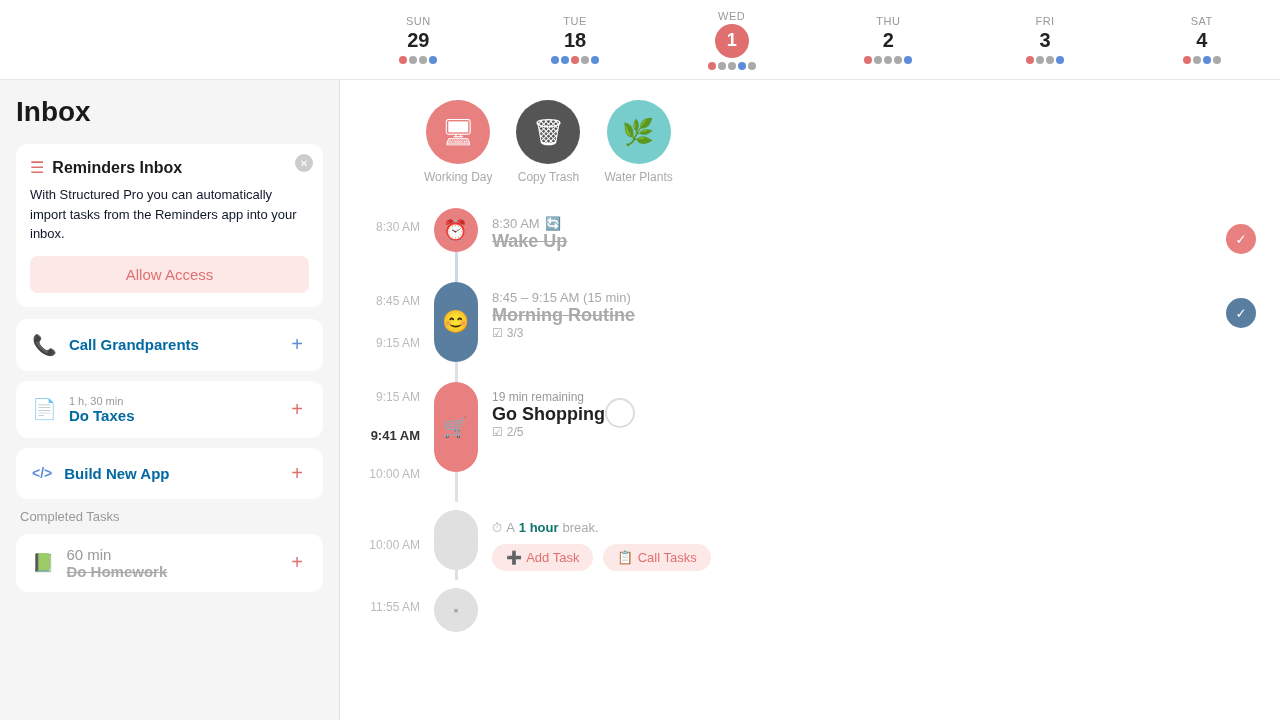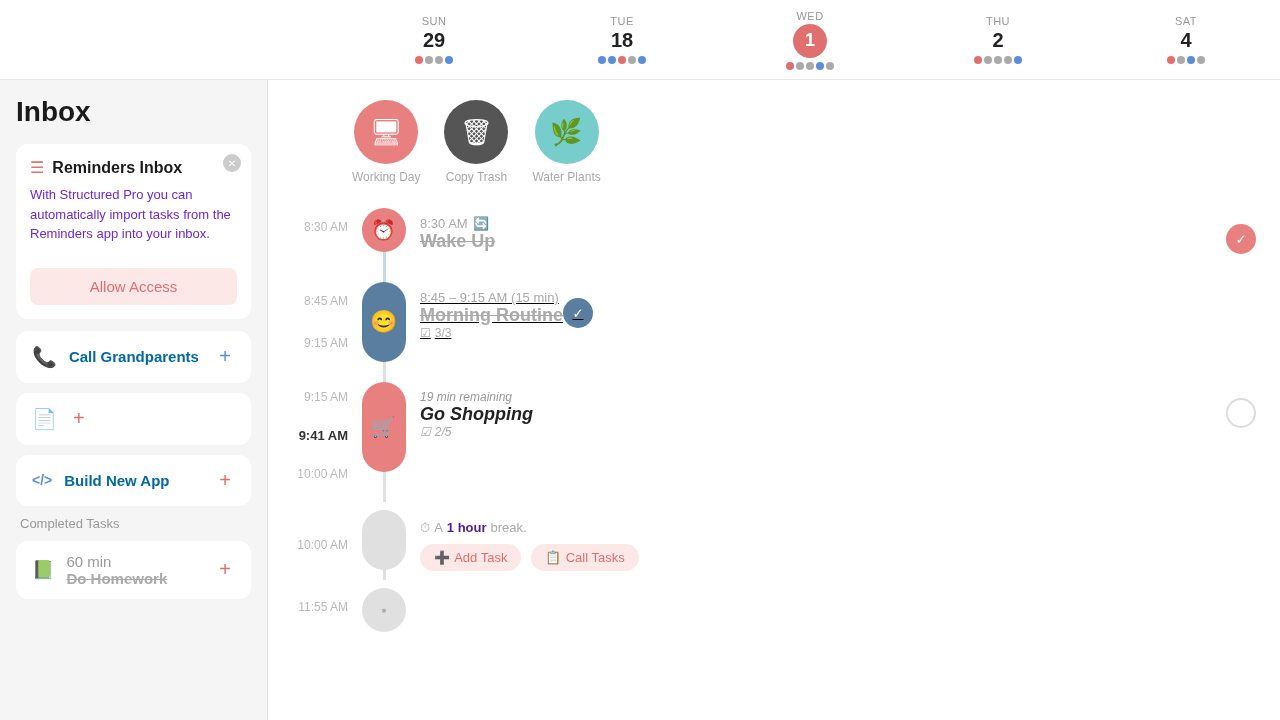--- a/index.html
+++ b/index.html
@@ -58,21 +58,21 @@
 
     
     .main-layout {
       display: flex;
       flex: 1;
       overflow: hidden;
     }
 
     
     .sidebar {
-      width: 268px;
+      width: 340px;
       background: #f5f5f5;
       padding: 16px;
       overflow-y: auto;
       flex-shrink: 0;
       border-right: 1px solid #e0e0e0;
     }
     .sidebar-title {
       font-size: 28px;
       font-weight: 700;
       color: #1a1a1a;
@@ -113,23 +113,23 @@
       border: none;
       cursor: pointer;
       display: flex;
       align-items: center;
       justify-content: center;
       font-size: 10px;
       color: #fff;
     }
     .reminders-desc {
       font-size: 13px;
-      color: #6d28d9;
+      color: #0f172a;
       line-height: 1.5;
-      margin-bottom: 24px;
+      margin-bottom: 12px;
     }
     .allow-access-btn {
       width: 100%;
       padding: 10px;
       background: #fde8e8;
       border: none;
       border-radius: 8px;
       color: #e07070;
       font-size: 15px;
       font-weight: 500;
@@ -297,20 +297,30 @@
       <div class="cal-day-num">2</div>
       <div class="cal-dots">
         <div class="dot" style="background: rgb(224, 112, 112);"></div>
         <div class="dot" style="background: rgb(170, 170, 170);"></div>
         <div class="dot" style="background: rgb(170, 170, 170);"></div>
         <div class="dot" style="background: rgb(170, 170, 170);"></div>
         <div class="dot" style="background: rgb(91, 141, 217);"></div>
       </div>
     </div>
     <div class="cal-day">
+      <div class="cal-day-name">Fri</div>
+      <div class="cal-day-num">3</div>
+      <div class="cal-dots">
+        <div class="dot" style="background: rgb(224, 112, 112);"></div>
+        <div class="dot" style="background: rgb(170, 170, 170);"></div>
+        <div class="dot" style="background: rgb(170, 170, 170);"></div>
+        <div class="dot" style="background: rgb(91, 141, 217);"></div>
+      </div>
+    </div>
+    <div class="cal-day">
       <div class="cal-day-name">Sat</div>
       <div class="cal-day-num">4</div>
       <div class="cal-dots">
         <div class="dot" style="background: rgb(224, 112, 112);"></div>
         <div class="dot" style="background: rgb(170, 170, 170);"></div>
         <div class="dot" style="background: rgb(91, 141, 217);"></div>
         <div class="dot" style="background: rgb(170, 170, 170);"></div>
       </div>
     </div>
   </div>
@@ -333,20 +343,24 @@
     <div class="inbox-item">
       <span class="inbox-item-icon">📞</span>
       <div class="inbox-item-text">
         <div class="inbox-item-label">Call Grandparents</div>
       </div>
       <button class="inbox-add-btn blue">+</button>
     </div>
 
     <div class="inbox-item">
       <span class="inbox-item-icon red">📄</span>
+      <div class="inbox-item-text">
+        <div class="inbox-item-sub">1 h, 30 min</div>
+        <div class="inbox-item-label">Do Taxes</div>
+      </div>
       <button class="inbox-add-btn">+</button>
     </div>
 
     <div class="inbox-item">
       <span class="inbox-item-icon code">&lt;/&gt;</span>
       <div class="inbox-item-text">
         <div class="inbox-item-label">Build New App</div>
       </div>
       <button class="inbox-add-btn">+</button>
     </div>
@@ -403,21 +417,21 @@
 
       <div style="display:flex; align-items:flex-start; margin-bottom:0;">
         <div style="width:68px; flex-shrink:0; display:flex; flex-direction:column; text-align:right; padding-right:12px; gap:28px;">
           <span style="font-size:12px; color:#bbb; padding-top:12px;">8:45 AM</span>
           <span style="font-size:12px; color:#bbb;">9:15 AM</span>
         </div>
         <div style="width:48px; flex-shrink:0; display:flex; flex-direction:column; align-items:center;">
           <div style="width:44px; height:80px; border-radius:22px; background:#5a7ea0; display:flex; align-items:center; justify-content:center; font-size:22px; color:#fff; z-index:2;">😊</div>
           <div style="width:3px; background:#e0e0e0; flex:1; min-height:20px;"></div>
         </div>
-        <div style="flex:1; padding-left:12px; padding-top:8px; display:flex; align-items:flex-start;text-decoration:underline;">
+        <div style="flex:1; padding-left:12px; padding-top:8px; display:flex; justify-content:space-between; align-items:flex-start;">
           <div>
             <div style="font-size:13px; color:#aaa;">8:45 – 9:15 AM (15 min)</div>
             <div style="font-size:18px; font-weight:600; color:#aaa; text-decoration:line-through;">Morning Routine</div>
             <div style="font-size:12px; color:#aaa; display:flex; align-items:center; gap:4px;">
               <span>☑</span>
               <span>3/3</span>
             </div>
           </div>
           <button style="width:30px; height:30px; border-radius:50%; border:none; background:#5a7ea0; color:#fff; cursor:pointer; display:flex; align-items:center; justify-content:center; margin-top:8px;">✓</button>
         </div>
@@ -426,21 +440,21 @@
       <div style="display:flex; align-items:flex-start; margin-bottom:0;">
         <div style="width:68px; flex-shrink:0; display:flex; flex-direction:column; text-align:right; padding-right:12px; gap:24px;">
           <span style="font-size:12px; color:#bbb; padding-top:8px;">9:15 AM</span>
           <span style="font-size:13px; color:#333; font-weight:600;">9:41 AM</span>
           <span style="font-size:12px; color:#bbb;">10:00 AM</span>
         </div>
         <div style="width:48px; flex-shrink:0; display:flex; flex-direction:column; align-items:center;">
           <div style="width:44px; height:90px; border-radius:22px; background:#e88080; display:flex; align-items:center; justify-content:center; font-size:20px; color:#fff; z-index:2;">🛒</div>
           <div style="width:3px; background:#e0e0e0; flex:1; min-height:30px;"></div>
         </div>
-        <div style="flex:1; padding-left:12px; padding-top:8px; display:flex; justify-content:space-between; align-items:flex-start;font-style:italic;">
+        <div style="flex:1; padding-left:12px; padding-top:8px; display:flex; align-items:flex-start;">
           <div>
             <div style="font-size:12px; color:#999;">19 min remaining</div>
             <div style="font-size:18px; font-weight:700; color:#222;">Go Shopping</div>
             <div style="font-size:12px; color:#aaa; display:flex; align-items:center; gap:4px;">
               <span>☑</span>
               <span>2/5</span>
             </div>
           </div>
           <button style="width:30px; height:30px; border-radius:50%; border:2px solid #ddd; background:none; cursor:pointer; display:flex; align-items:center; justify-content:center; margin-top:8px;"></button>
         </div>
@@ -449,21 +463,21 @@
       <div style="display:flex; align-items:center; margin:8px 0;">
         <div style="width:68px; flex-shrink:0; font-size:12px; color:#bbb; text-align:right; padding-right:12px;">10:00 AM</div>
         <div style="width:48px; flex-shrink:0; display:flex; flex-direction:column; align-items:center;">
           <div style="width:44px; height:60px; border-radius:22px; background:#e0e0e0; z-index:2;"></div>
           <div style="width:3px; background:#e0e0e0; min-height:10px;"></div>
         </div>
         <div style="flex:1; padding-left:12px;">
           <div style="font-size:13px; color:#aaa; display:flex; align-items:center; gap:4px; margin-bottom:8px;">
             <span>⏱</span>
             <span>A</span>
-            <span style="color:#4c1d95; font-weight:600;">1 hour</span>
+            <span style="color:#0f766e; font-weight:600;">1 hour</span>
             <span>break.</span>
           </div>
           <div style="display:flex; gap:10px;">
             <button style="padding:6px 14px; border-radius:16px; border:none; cursor:pointer; font-size:13px; background:#fde8e8; color:#e07070; display:flex; align-items:center; gap:4px;">
               <span>➕</span>
               <span>Add Task</span>
             </button>
             <button style="padding:6px 14px; border-radius:16px; border:none; cursor:pointer; font-size:13px; background:#fde8e8; color:#e07070; display:flex; align-items:center; gap:4px;">
               <span>📋</span>
               <span>Call Tasks</span>

